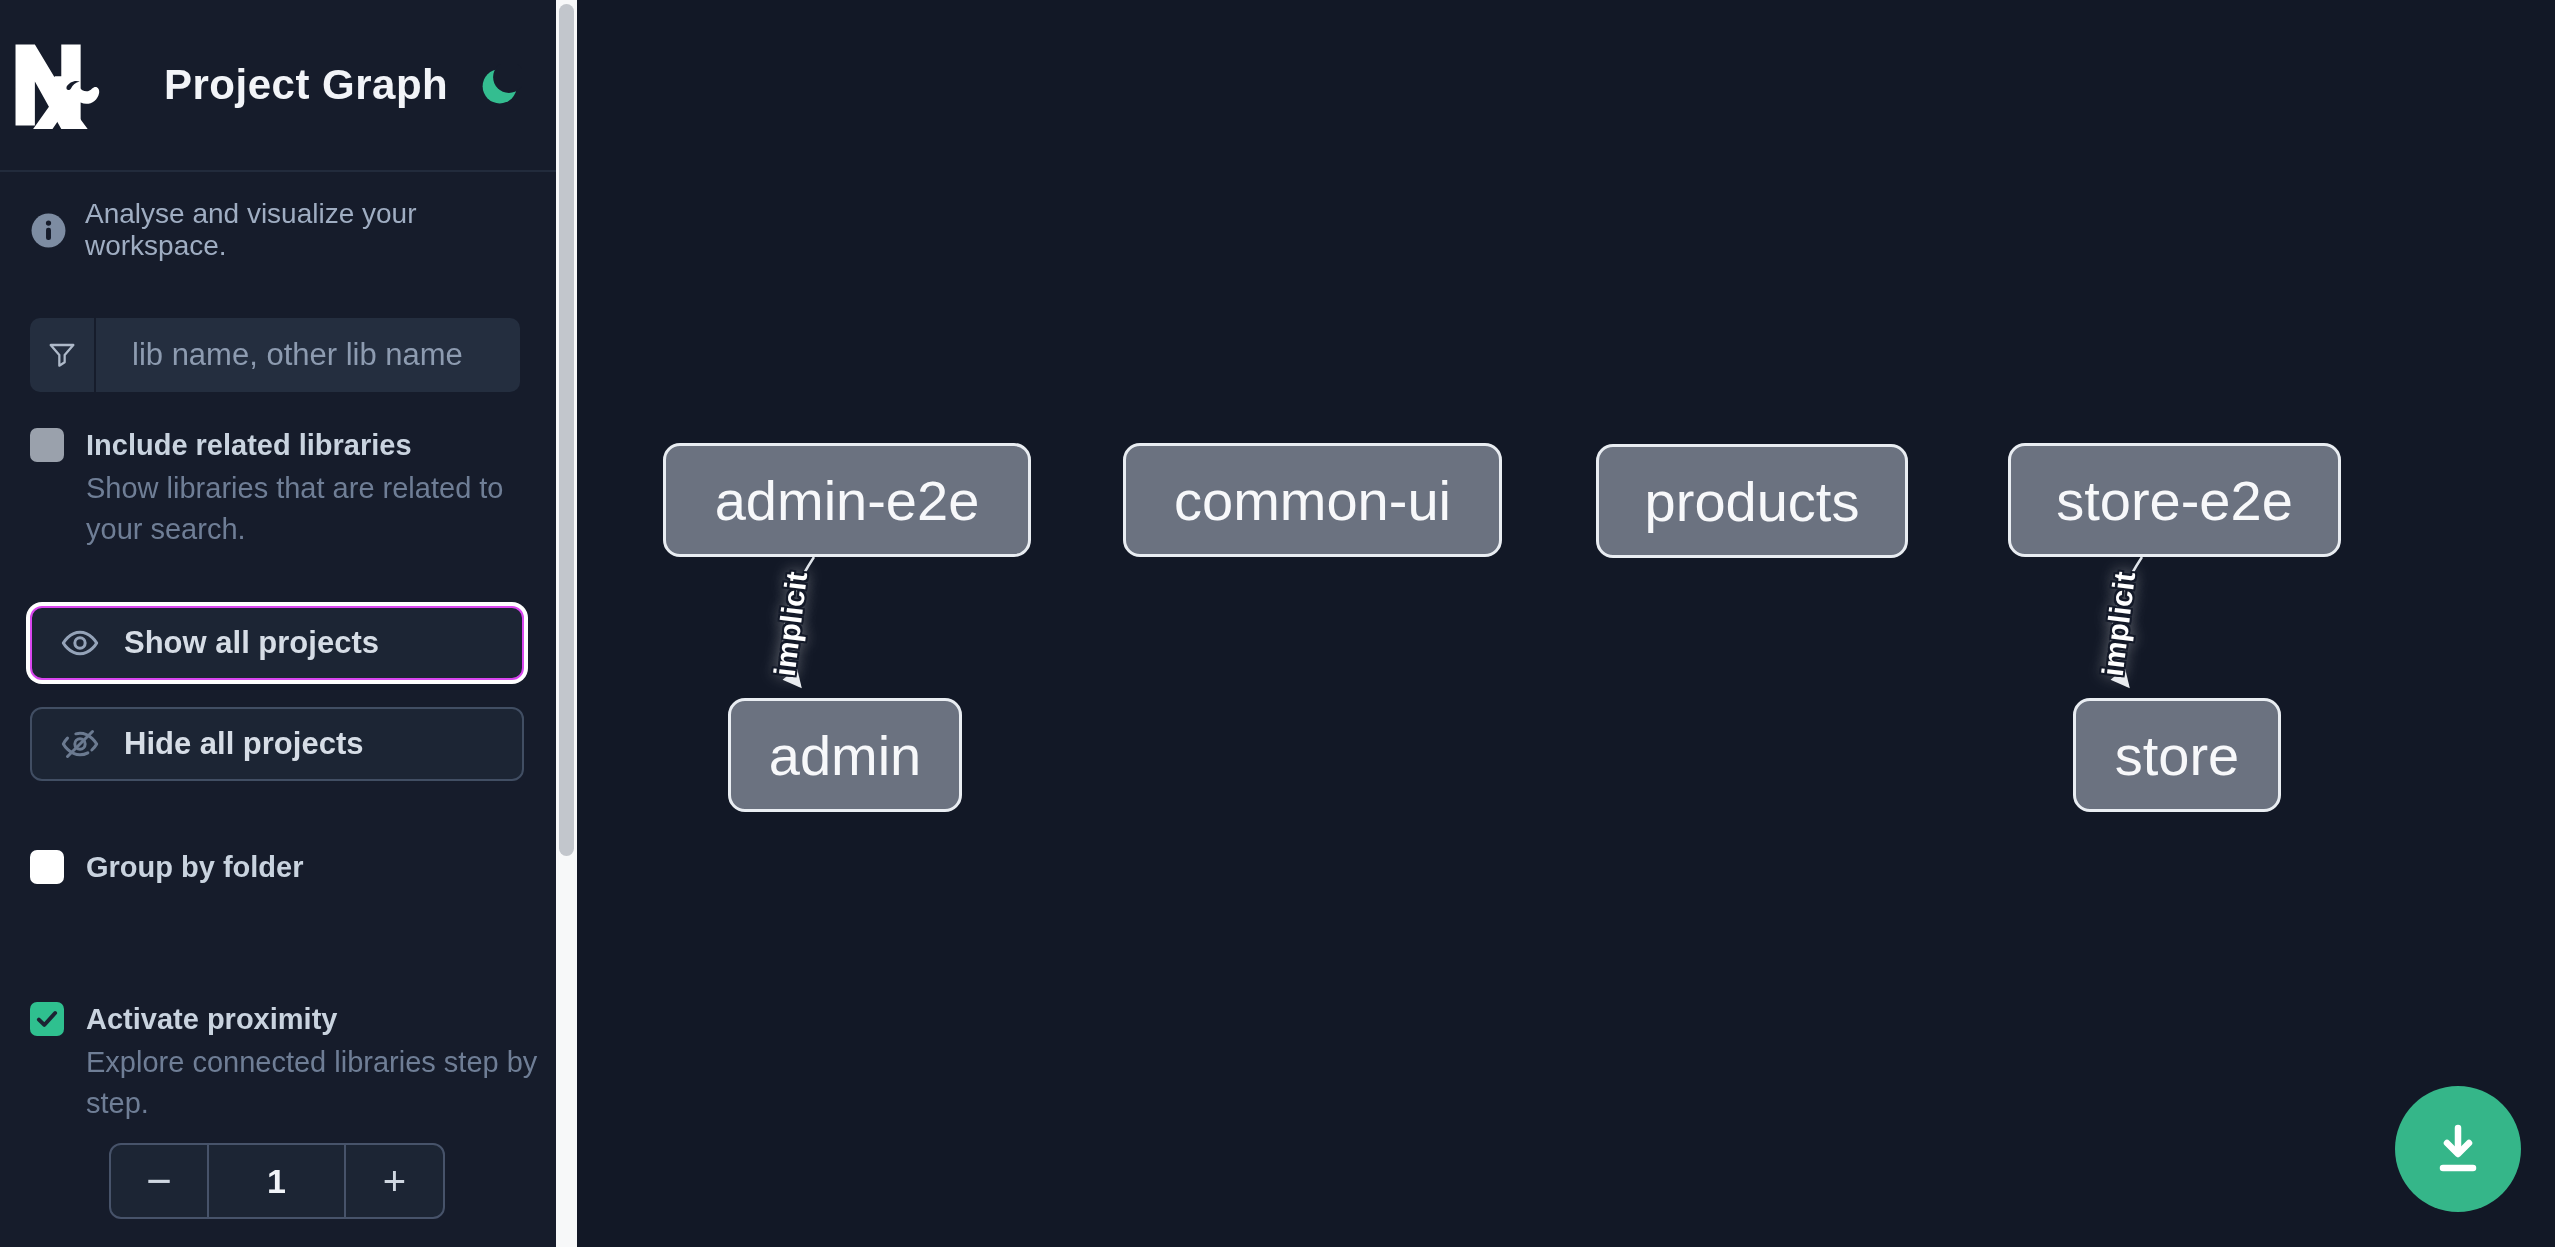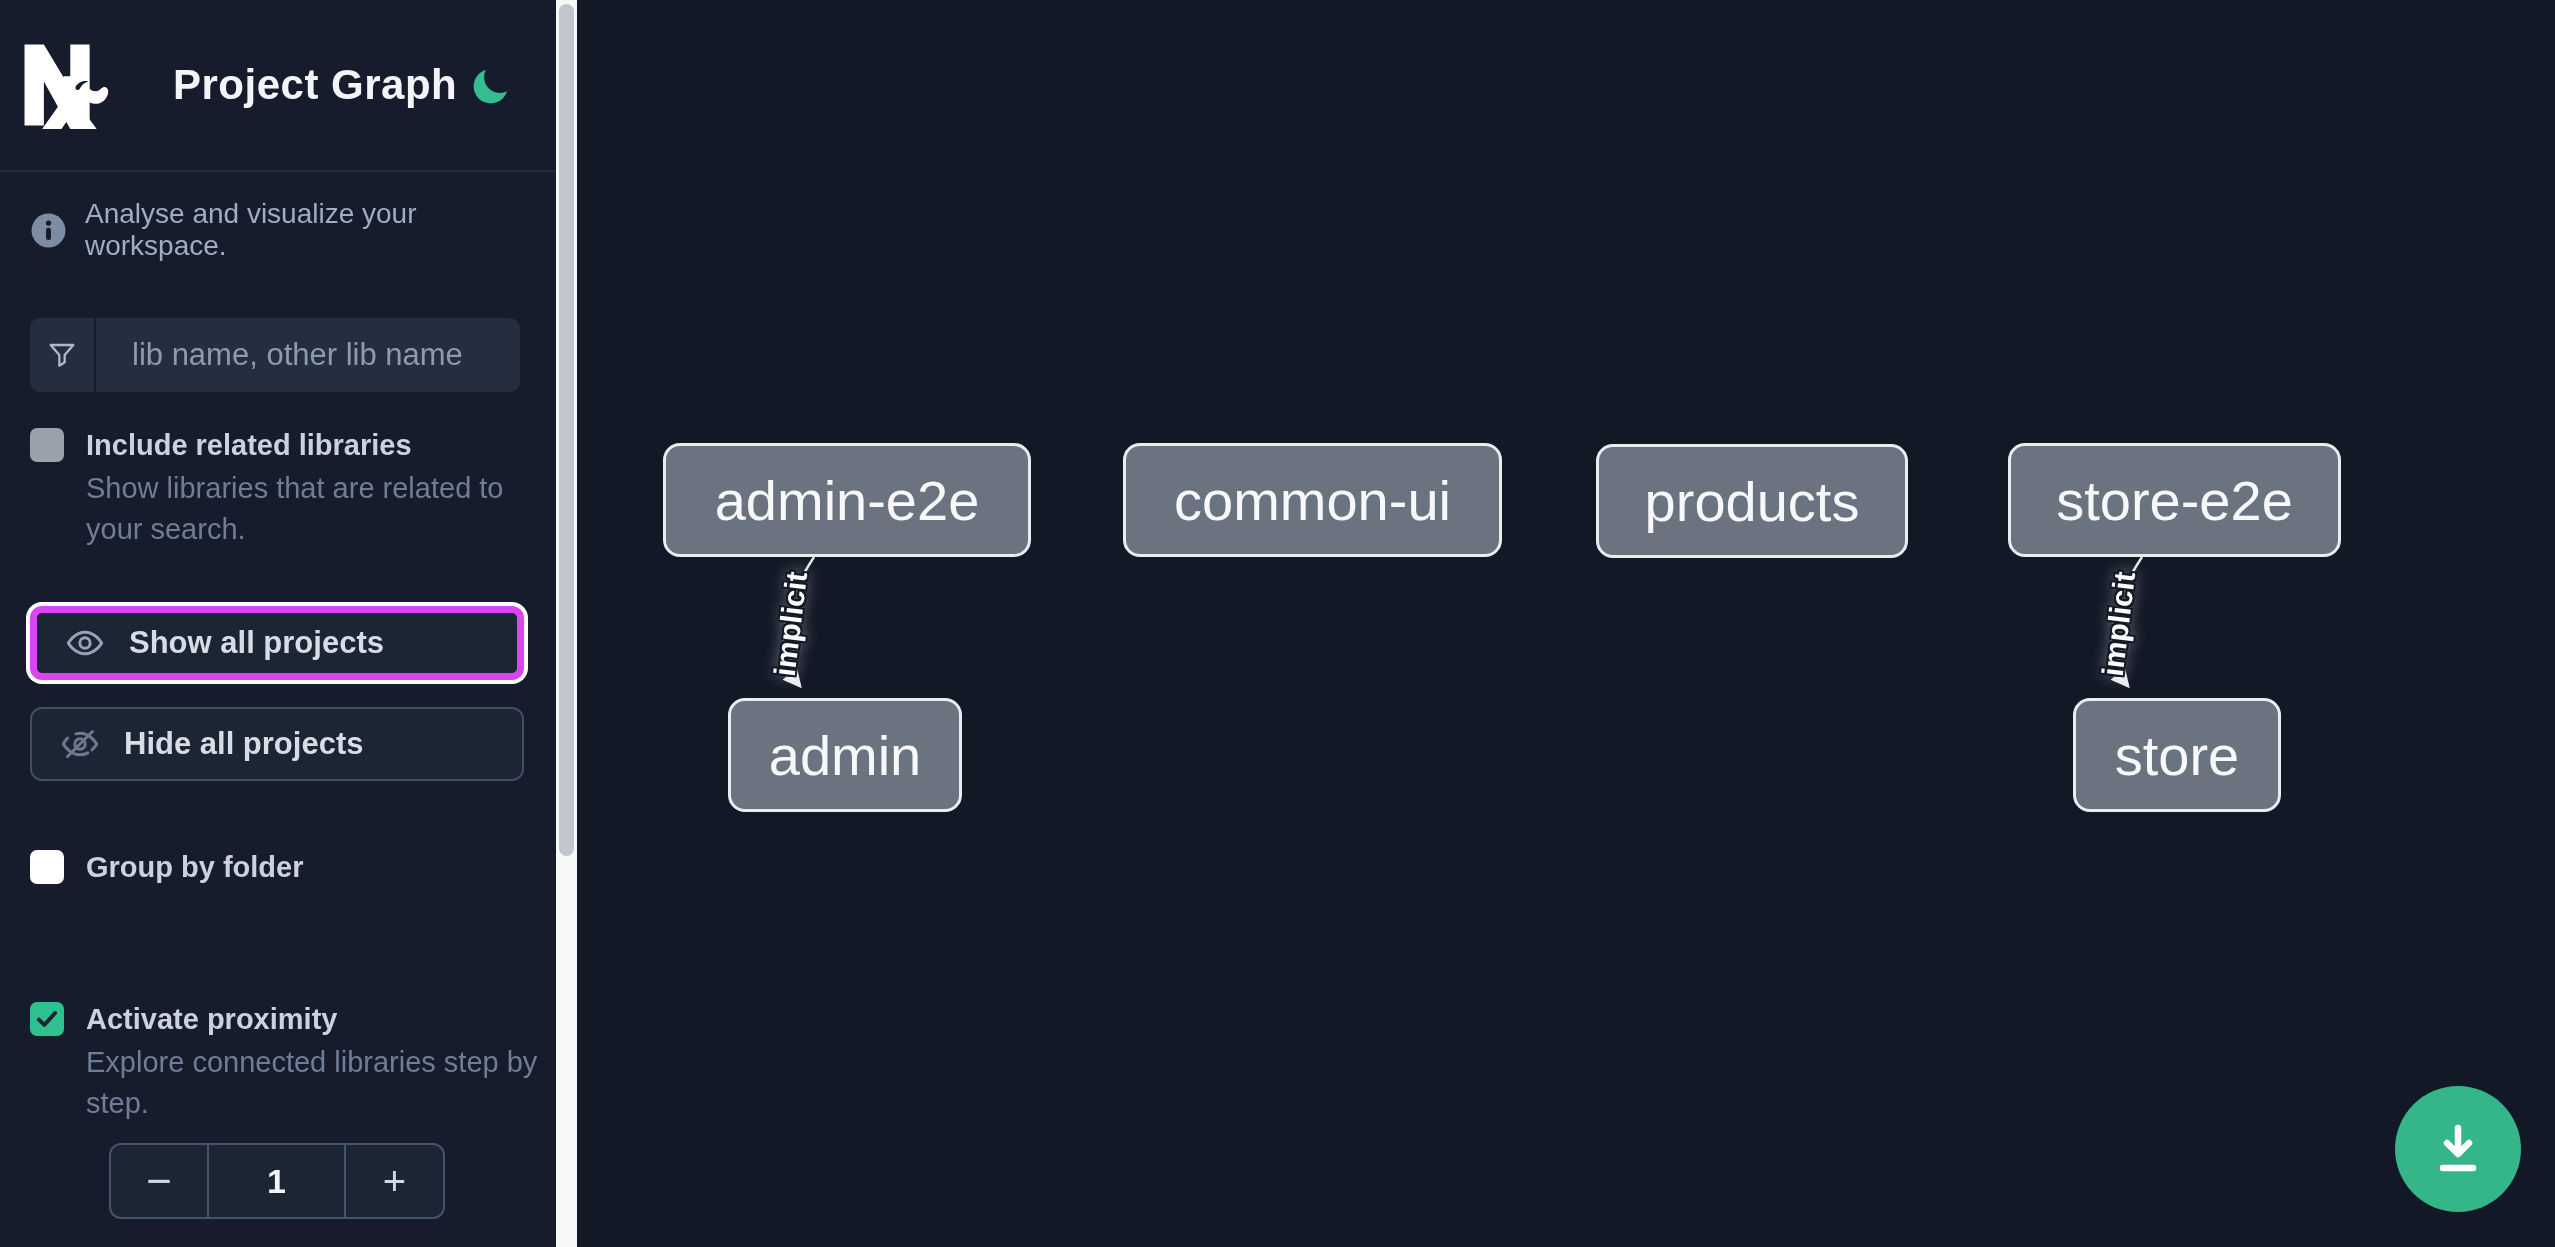--- a/index.html
+++ b/index.html
@@ -3,21 +3,21 @@
 <meta charset="utf-8">
 <style>
   * { margin:0; padding:0; box-sizing:border-box; }
   html,body { width:2555px; height:1247px; overflow:hidden; }
   body { font-family:"Liberation Sans", sans-serif; background:#121826; position:relative; }
 
   
   .sidebar { position:absolute; left:0; top:0; width:556px; height:1247px; background:#161c2b; }
 
   .header { position:absolute; left:0; top:0; width:556px; height:172px;
-            border-bottom:2px solid #222b3c; display:flex; align-items:center; padding:0 21px; }
+            border-bottom:2px solid #222b3c; display:flex; align-items:center; padding:0 12px; }
   .nx-logo { width:88px; height:90px; flex:none; cursor:pointer; }
   .page-title { margin-left:64px; font-size:42px; font-weight:700; color:#f2f4f8; letter-spacing:.5px; flex:1; }
   .moon { width:42px; height:42px; flex:none; margin-right:22px; cursor:pointer; }
 
   .info-row { position:absolute; left:30px; top:198px; display:flex; align-items:center; gap:18px; width:500px; }
   .info-icon { width:37px; height:37px; flex:none; }
   .info-text { font-size:28px; color:#9fadc2; }
 
   .filter { position:absolute; left:30px; top:318px; width:490px; height:74px;
             background:#242e3f; border-radius:10px; display:flex; align-items:stretch; overflow:hidden; }
@@ -33,21 +33,21 @@
   .cb-gray  { background:#9aa1ac; }
   .cb-white { background:#ffffff; }
   .cb-green { background:#2fc08f; }
   .opt-label { font-size:29px; font-weight:700; color:#c9d3df; line-height:38px; }
   .opt-desc  { font-size:29px; color:#6f7e96; line-height:41px; margin-top:4px; width:455px; }
 
   .side-btn { position:absolute; left:30px; width:494px; height:74px; background:#1c2534;
               border:2px solid #414e63; border-radius:12px; display:flex; align-items:center;
               gap:24px; padding:0 28px; cursor:pointer; }
   .side-btn .lbl { font-size:31px; font-weight:700; color:#d6dde6; }
-  .side-btn.focused { border:7px solid #d946ef; box-shadow:0 0 0 4px #ffffff; }
+  .side-btn.focused { border:2px solid #d946ef; box-shadow:0 0 0 4px #ffffff; }
   .btn-ic { width:40px; height:40px; flex:none; }
 
   .stepper { position:absolute; left:109px; top:1143px; width:336px; height:76px;
              border:2px solid #47536a; border-radius:12px; display:flex; align-items:stretch;
              background:#1c2534; overflow:hidden; }
   .stepper .cell { display:flex; align-items:center; justify-content:center; }
   .step-dec { width:96px; font-size:44px; color:#cfd7e1; cursor:pointer; }
   .step-val { width:139px; border-left:2px solid #47536a; border-right:2px solid #47536a;
               font-size:34px; font-weight:700; color:#f1f4f8; }
   .step-inc { flex:1; font-size:40px; color:#cfd7e1; cursor:pointer; }

